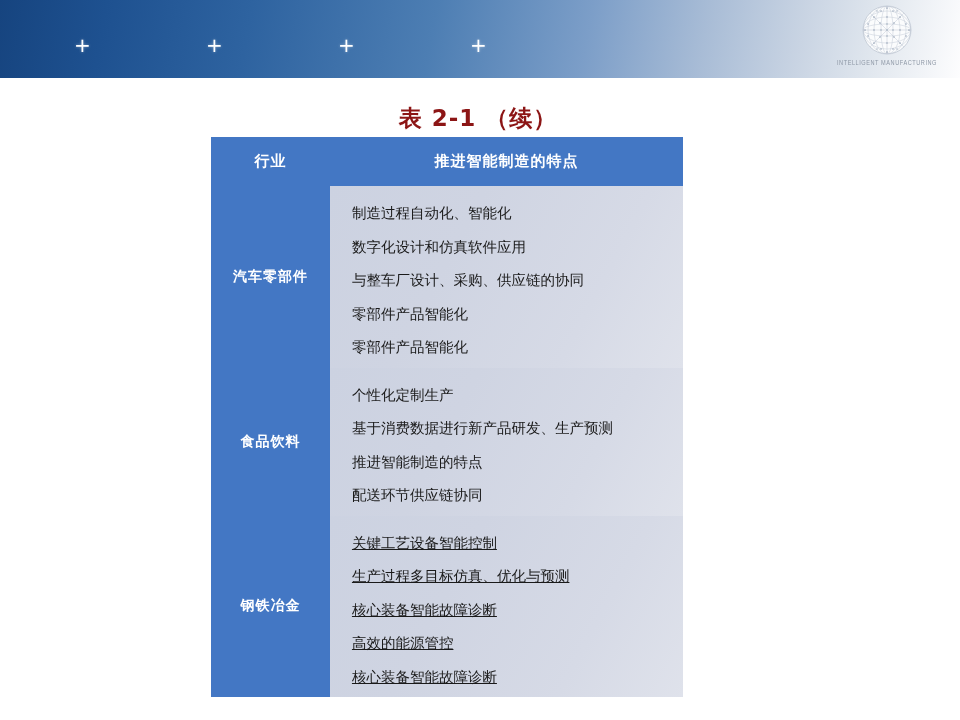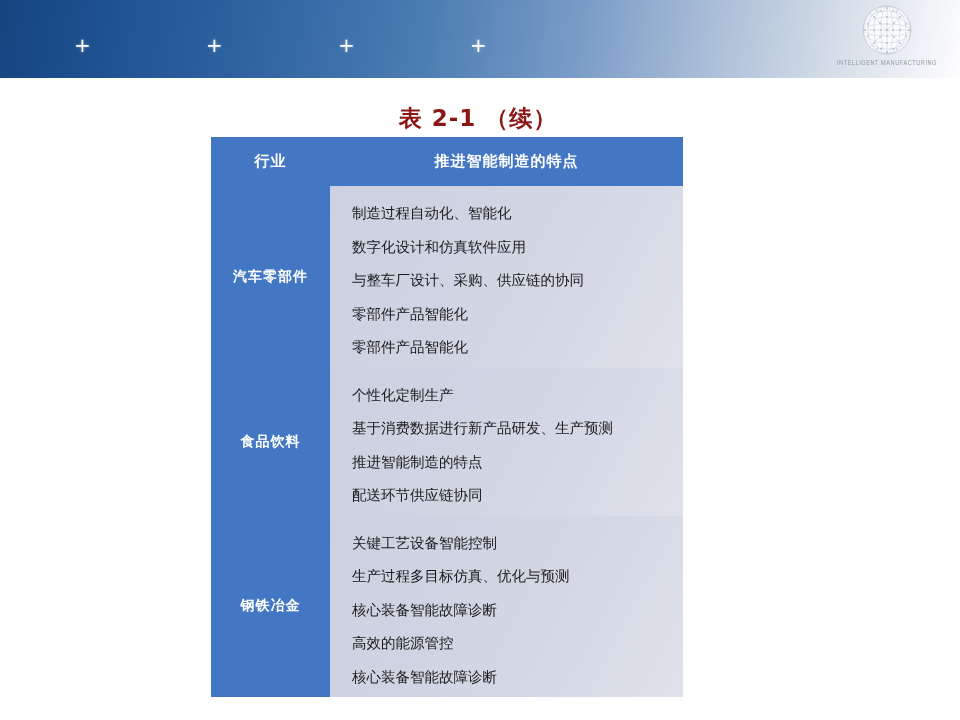--- a/index.html
+++ b/index.html
@@ -136,21 +136,21 @@
 
   
   .feat-cell {
     background: linear-gradient(118deg, #ccd2e1 0%, #cfd4e2 35%, #d6dae6 72%, #dfe2eb 100%);
     color: #1a1a1a;
     font-size: 14.5px;
     line-height: 25.5px;
     padding: 7px 0 7px 22px !important;
     border-bottom: 4px solid #ffffff;
   }
-  .feat-cell.last { border-bottom: 0; }
+  .feat-cell.last { border-bottom: 0; text-decoration: underline; }
   .feat-line {
     white-space: nowrap;
     font-family: "DejaVu Sans", "Liberation Sans", sans-serif;
     margin-top: 8px;
   }
 </style>
 </head>
 <body>
 
 <div class="banner">

